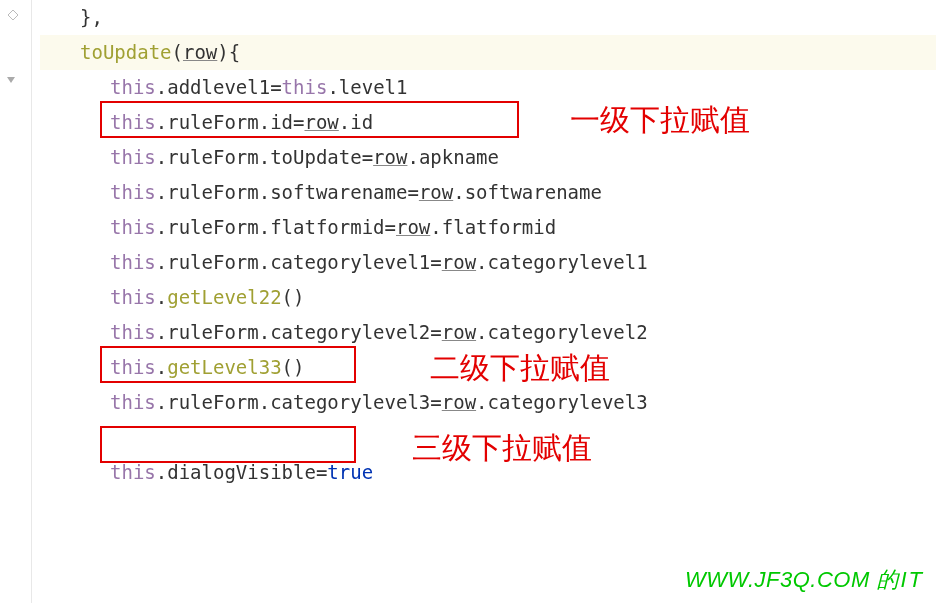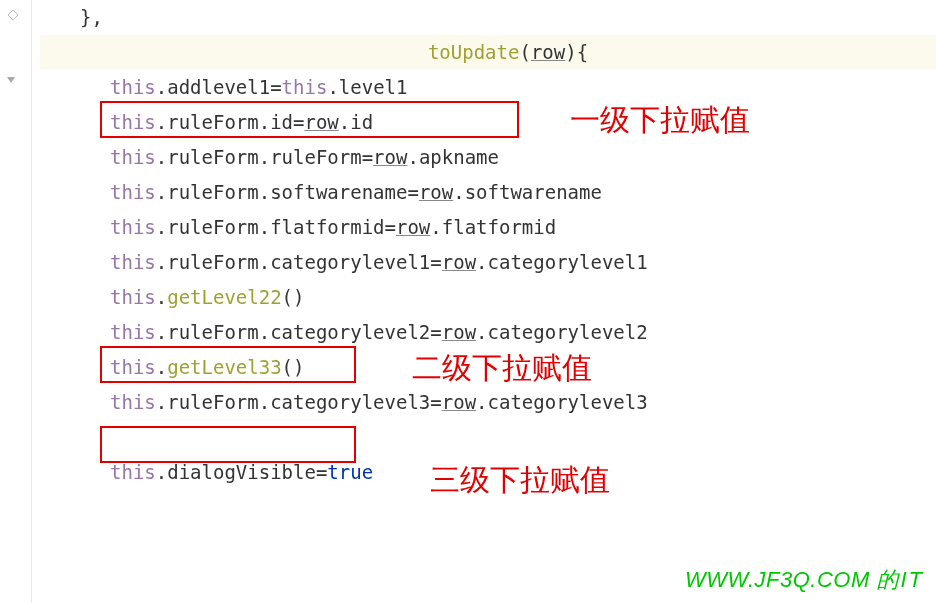--- a/index.html
+++ b/index.html
@@ -45,21 +45,20 @@
       right: 0;
     }
     .code-line {
       height: 35px;
       line-height: 35px;
       white-space: pre;
       position: relative;
     }
     .hl-line {
       background: #fcfaed;
-      text-align: center;
     }
     .kw { color: #9876aa; }
     .fn { color: #a0a033; }
     .ident { color: #333; }
     .paren { color: #333; }
     .bool { color: #0033b3; }
     .underline { text-decoration: underline; text-decoration-color: #888; }
     .indent1 { padding-left: 40px; }
     .indent2 { padding-left: 70px; }
     
@@ -109,21 +108,21 @@
 
 <div class="code-area">
   <div class="code-line indent1"><span class="ident">},</span></div>
 
   <div class="code-line indent1 hl-line"><span class="fn">toUpdate</span><span class="paren">(</span><span class="ident underline">row</span><span class="paren">){</span></div>
 
   <div class="code-line indent2"><span class="kw">this</span><span class="ident">.addlevel1=</span><span class="kw">this</span><span class="ident">.level1</span></div>
 
   <div class="code-line indent2"><span class="kw">this</span><span class="ident">.ruleForm.id=</span><span class="ident underline">row</span><span class="ident">.id</span></div>
 
-  <div class="code-line indent2"><span class="kw">this</span><span class="ident">.ruleForm.ruleForm=</span><span class="ident underline">row</span><span class="ident">.apkname</span></div>
+  <div class="code-line indent2"><span class="kw">this</span><span class="ident">.ruleForm.toUpdate=</span><span class="ident underline">row</span><span class="ident">.apkname</span></div>
 
   <div class="code-line indent2"><span class="kw">this</span><span class="ident">.ruleForm.softwarename=</span><span class="ident underline">row</span><span class="ident">.softwarename</span></div>
 
   <div class="code-line indent2"><span class="kw">this</span><span class="ident">.ruleForm.flatformid=</span><span class="ident underline">row</span><span class="ident">.flatformid</span></div>
 
   <div class="code-line indent2"><span class="kw">this</span><span class="ident">.ruleForm.categorylevel1=</span><span class="ident underline">row</span><span class="ident">.categorylevel1</span></div>
 
   <div class="code-line indent2"><span class="kw">this</span><span class="ident">.</span><span class="fn">getLevel22</span><span class="paren">()</span></div>
 
   <div class="code-line indent2"><span class="kw">this</span><span class="ident">.ruleForm.categorylevel2=</span><span class="ident underline">row</span><span class="ident">.categorylevel2</span></div>
@@ -135,19 +134,19 @@
   <div class="code-line indent2"></div>
 
   <div class="code-line indent2"><span class="kw">this</span><span class="ident">.dialogVisible=</span><span class="bool">true</span></div>
 </div>
 
 <div class="red-box" style="left:100px; top:101px; width:419px; height:37px;"></div>
 <div class="red-box" style="left:100px; top:346px; width:256px; height:37px;"></div>
 <div class="red-box" style="left:100px; top:426px; width:256px; height:37px;"></div>
 
 <div class="annotation" style="left:570px; top:100px;">一级下拉赋值</div>
-<div class="annotation" style="left:412px; top:348px;">二级下拉赋值</div>
-<div class="annotation" style="left:430px; top:428px;margin-top:32px;">三级下拉赋值</div>
+<div class="annotation" style="left:430px; top:348px;">二级下拉赋值</div>
+<div class="annotation" style="left:412px; top:428px;">三级下拉赋值</div>
 
 <div class="watermark">
   <span>WWW.JF3Q.COM</span>
   <span class="watermark-cn">的IT</span>
 </div>
 
 </body></html>

